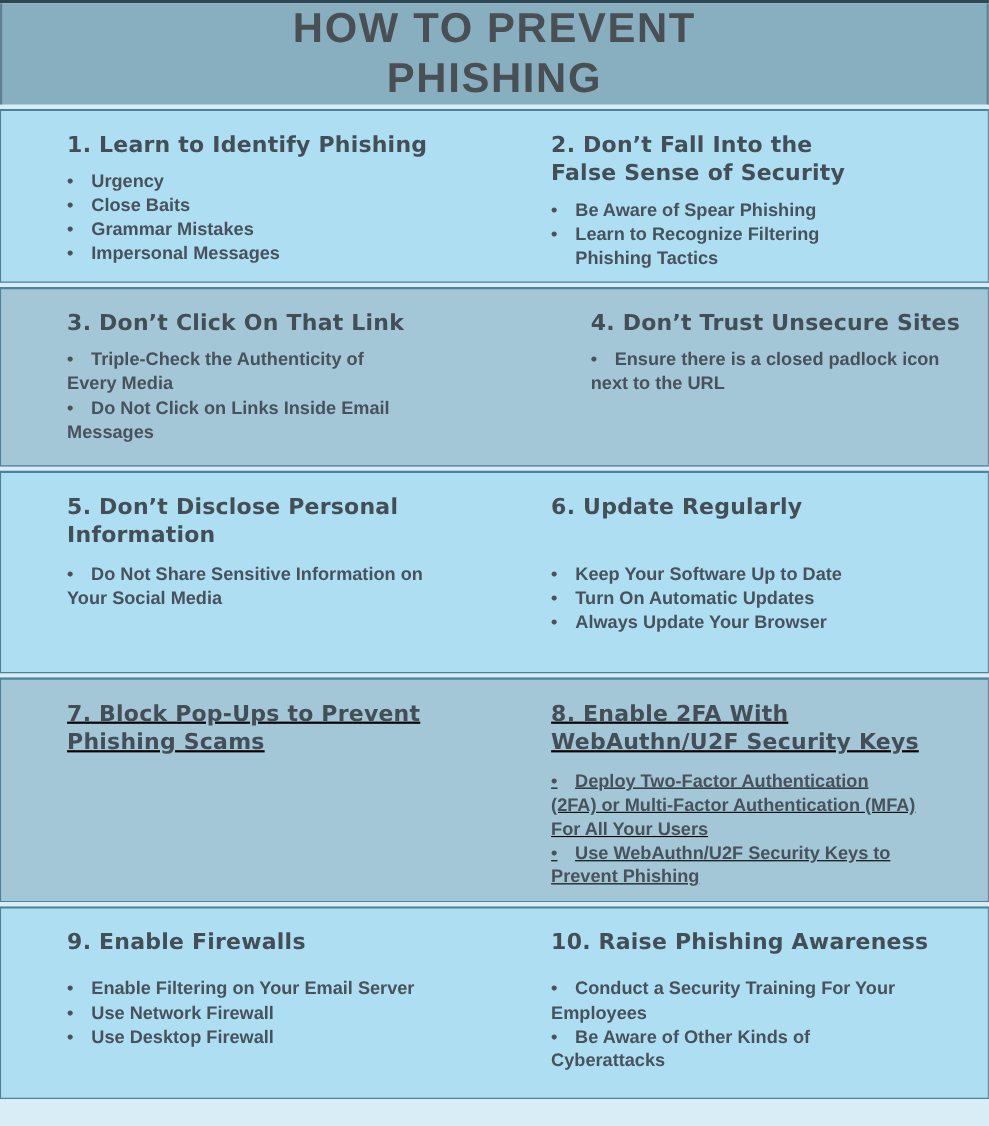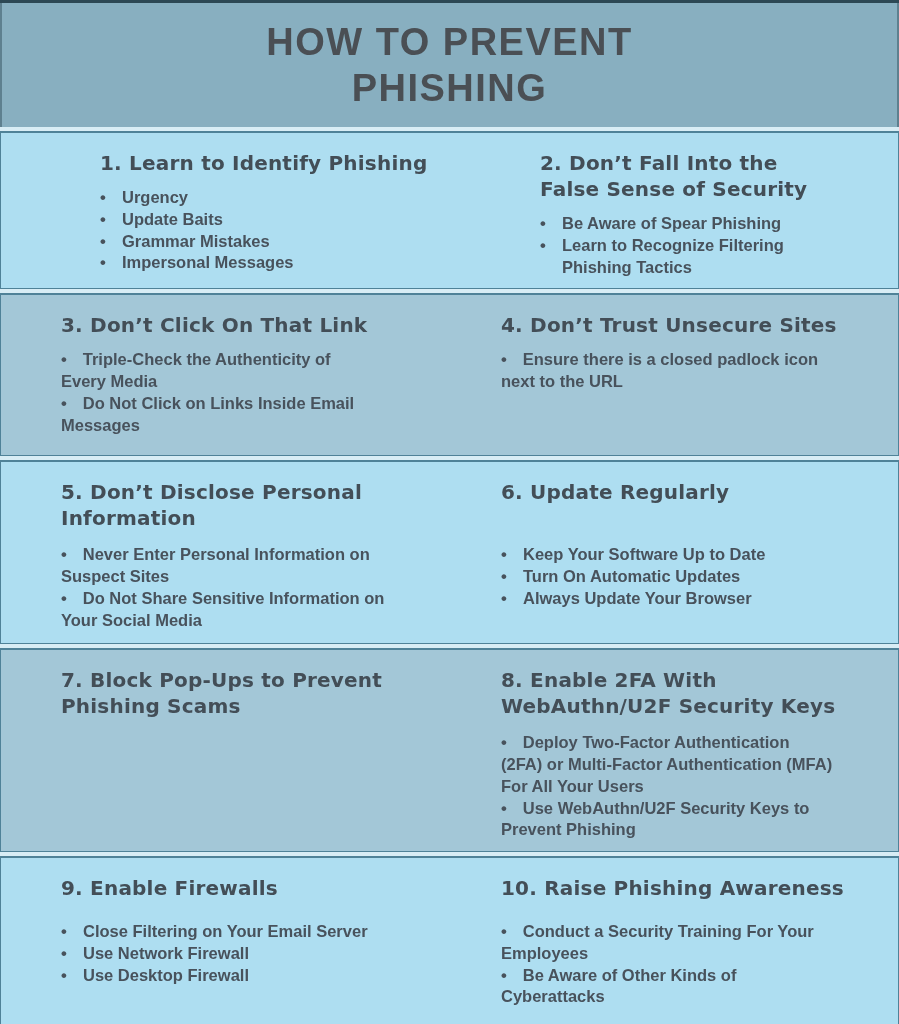--- a/index.html
+++ b/index.html
@@ -17,42 +17,42 @@
   *{margin:0;padding:0;box-sizing:border-box;}
   html,body{width:899px;}
   body{
     background:var(--gap_bg);
     font-family:"Liberation Sans", sans-serif;
     width:899px;height:1024px;overflow:hidden;
     border-top:3px solid var(--page_top_border);
   }
   .page{width:899px;display:flex;flex-direction:column;}
   .header{
-    height:124px;background:var(--header_bg);
+    height:92px;background:var(--header_bg);
     display:flex;align-items:center;justify-content:center;
     border-left:2px solid rgba(45,72,84,.45);
     border-right:2px solid rgba(45,72,84,.45);
     margin-bottom:4px;
   }
   .title{
     font-size:38px;font-weight:bold;color:var(--title_text);
     letter-spacing:1.5px;text-align:center;line-height:1.22;
     white-space:pre-line;
   }
   .row{
     display:grid;grid-template-columns:450px 449px;
     border:1px solid var(--row_border);border-top-width:2px;
     margin-bottom:4px;
   }
   .row.light{background:var(--light_row_bg);}
   .row.gray{background:var(--gray_row_bg);}
-  .r1{min-height:158px;padding-left:39px;}
-  .r2{min-height:163px;}
+  .r1{min-height:158px;}
+  .r2{min-height:163px;gap:36px;}
   .r3{min-height:184px;}
-  .r4{min-height:196px;}
+  .r4{min-height:196px;text-decoration:underline;}
   .r5{min-height:175px;}
   .cell{padding:17px 10px 10px 60px;}
   .cell.right{padding-left:50px;padding-right:6px;}
   h2.heading{
     font-family:"DejaVu Sans", sans-serif;
     font-size:20px;font-weight:bold;color:var(--heading_text);
     line-height:1.3;white-space:pre-line;letter-spacing:.2px;
   }
   .h-2line{min-height:54px;}
   .bullets{margin-top:11px;font-size:16.5px;font-weight:bold;
@@ -78,21 +78,21 @@
   <div class="row light r1">
     <section class="cell">
       <h2 class="heading">1. Learn to Identify Phishing</h2>
       <ul class="bullets">
         <li>
             <span class="dot">•</span>
             <span class="bt">Urgency</span>
           </li>
         <li>
             <span class="dot">•</span>
-            <span class="bt">Update Baits</span>
+            <span class="bt">Close Baits</span>
           </li>
         <li>
             <span class="dot">•</span>
             <span class="bt">Grammar Mistakes</span>
           </li>
         <li>
             <span class="dot">•</span>
             <span class="bt">Impersonal Messages</span>
           </li>
       </ul>
@@ -131,22 +131,20 @@
 next to the URL</span></p>
       </div>
     </section>
   </div>
 
   <div class="row light r3">
     <section class="cell">
       <h2 class="heading h-2line">5. Don’t Disclose Personal
 Information</h2>
       <div class="bullets wrapstyle">
-        <p><span class="dot">•</span><span class="bt">Never Enter Personal Information on
-Suspect Sites</span></p>
         <p><span class="dot">•</span><span class="bt">Do Not Share Sensitive Information on
 Your Social Media</span></p>
       </div>
     </section>
     <section class="cell right">
       <h2 class="heading h-2line">6. Update Regularly</h2>
       <ul class="bullets">
         <li>
             <span class="dot">•</span>
             <span class="bt">Keep Your Software Up to Date</span>
@@ -180,21 +178,21 @@
       </div>
     </section>
   </div>
 
   <div class="row light r5">
     <section class="cell">
       <h2 class="heading">9. Enable Firewalls</h2>
       <ul class="bullets gap-lg">
         <li>
             <span class="dot">•</span>
-            <span class="bt">Close Filtering on Your Email Server</span>
+            <span class="bt">Enable Filtering on Your Email Server</span>
           </li>
         <li>
             <span class="dot">•</span>
             <span class="bt">Use Network Firewall</span>
           </li>
         <li>
             <span class="dot">•</span>
             <span class="bt">Use Desktop Firewall</span>
           </li>
       </ul>

